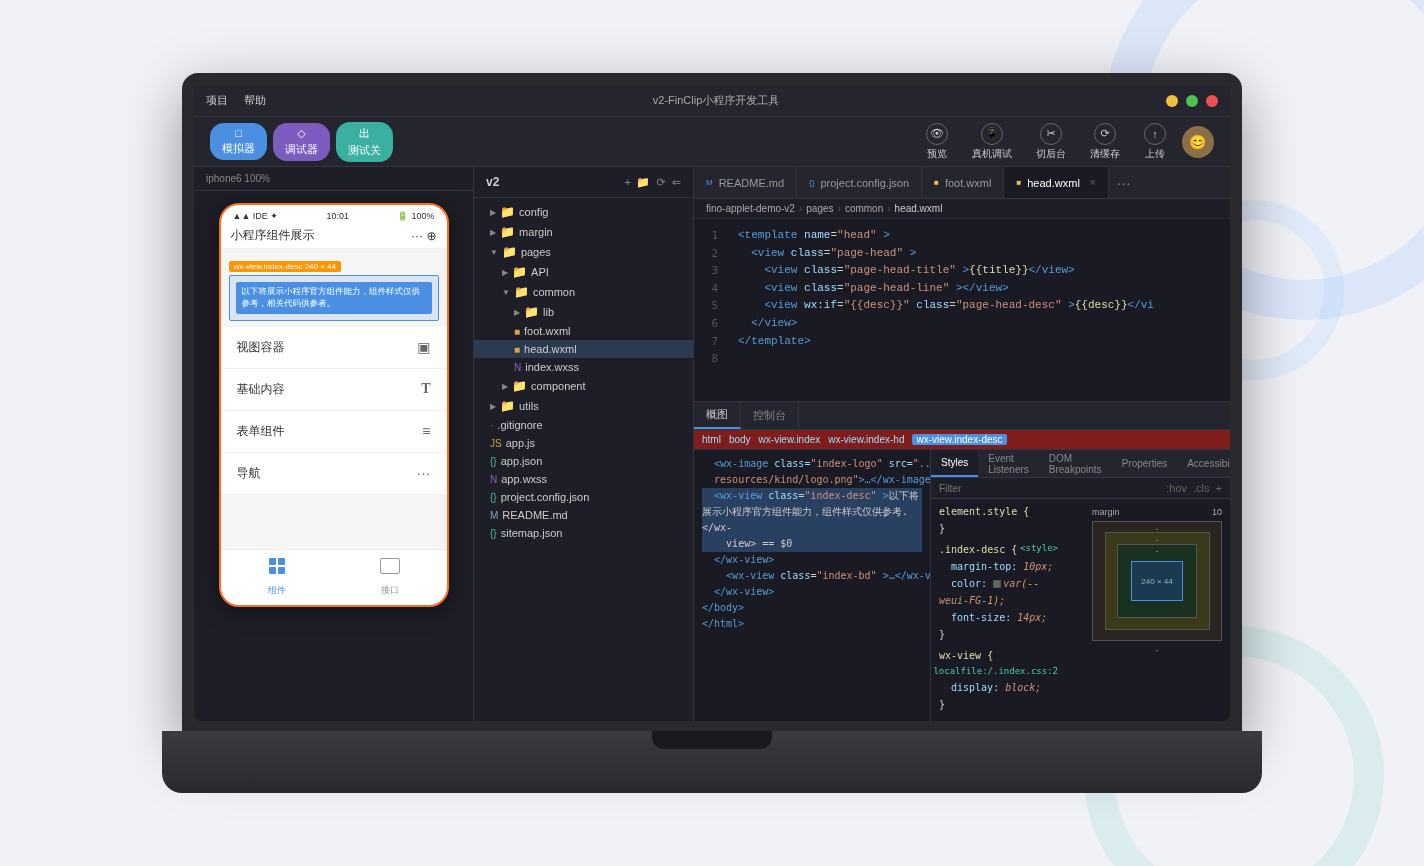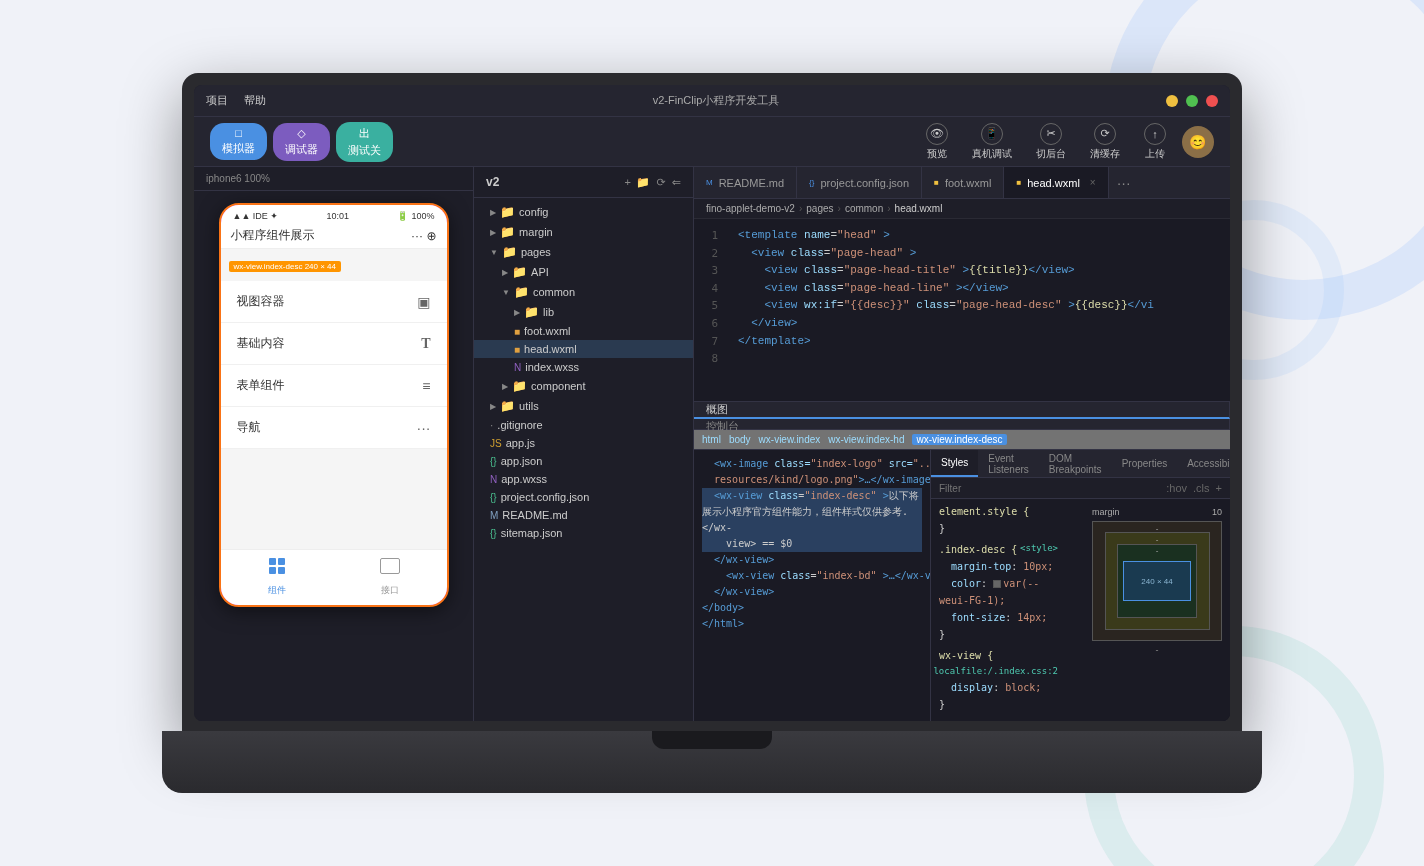--- a/index.html
+++ b/index.html
@@ -486,21 +486,20 @@
       flex-direction: column;
       overflow: hidden;
     }
 
     .bottom-tabs {
       background: #252530;
       display: flex;
       height: 28px;
       border-bottom: 1px solid #333344;
       flex-shrink: 0;
-      flex-direction: column;
     }
     .bottom-tab {
       padding: 0 12px;
       font-size: 11px;
       color: #888;
       display: flex;
       align-items: center;
       cursor: pointer;
       border-right: 1px solid #333344;
     }
@@ -517,21 +516,21 @@
       overflow: auto;
       font-family: monospace;
       font-size: 10px;
       color: #ccc;
       padding: 6px 8px;
       background: #1a1a24;
       line-height: 1.6;
     }
 
     .element-path-bar {
-      background: #737373;
+      background: #7f1d1d;
       padding: 4px 8px;
       display: flex;
       gap: 8px;
       font-size: 10px;
       border-bottom: 1px solid #333344;
       flex-shrink: 0;
     }
     .path-item {
       color: #9cdcfe;
       cursor: pointer;
@@ -603,21 +602,21 @@
       font-family: monospace;
       font-size: 10px;
       color: #ccc;
       line-height: 1.7;
     }
 
     .style-rule { margin-bottom: 4px; }
     .style-selector { color: #dcdcaa; }
     .style-brace { color: #ccc; }
     .style-prop { color: #9cdcfe; padding-left: 12px; }
-    .style-val { color: #ce9178; }
+    .style-val { color: #ce9178; font-style: italic; }
     .style-url { color: #4ec9b0; font-size: 9px; float: right; }
     .style-colon { color: #ccc; }
     .color-swatch {
       display: inline-block;
       width: 8px;
       height: 8px;
       background: #333;
       border: 1px solid #555;
       margin-right: 2px;
       vertical-align: middle;
@@ -715,20 +714,23 @@
               </div>
 
               <div class="phone-title-bar">
                 <span>小程序组件展示</span>
                 <span>···  ⊕</span>
               </div>
 
               <div class="phone-content">
                 <div style="padding: 6px 8px;">
                   <div style="display:inline-block; background:#ff9500; color:white; font-size:8px; padding:1px 5px; border-radius:2px; margin-bottom:3px;">wx-view.index-desc  240 × 44</div>
+                  <div style="background:rgba(74,144,226,0.15); border:1px solid #4a90e2; padding:6px; border-radius:2px;">
+                    <div style="background:#4a90e2; color:white; font-size:8.5px; padding:4px 6px; border-radius:2px; line-height:1.4;">以下将展示小程序官方组件能力，组件样式仅供参考，相关代码供参者。</div>
+                  </div>
                 </div>
                 <div class="phone-menu-items">
                   <div class="phone-menu-item">
                     <span>视图容器</span>
                     <span class="item-icon">▣</span>
                   </div>
                   <div class="phone-menu-item">
                     <span>基础内容</span>
                     <span class="item-icon" style="font-weight:bold; font-family:serif;">T</span>
                   </div>
@@ -1064,21 +1066,21 @@
 
                     <div style="width:130px; height:120px; background:#2a2520; border:1px solid #555; display:flex; align-items:center; justify-content:center; position:relative;">
                       <span style="position:absolute; top:2px; left:50%; transform:translateX(-50%); font-size:8px; color:#aaa;">-</span>
 
                       <div style="width:105px; height:98px; background:#3a3a1a; border:1px solid #555; display:flex; align-items:center; justify-content:center; position:relative;">
                         <span style="position:absolute; top:2px; left:50%; transform:translateX(-50%); font-size:8px; color:#aaa;">-</span>
 
                         <div style="width:80px; height:74px; background:#1a3020; border:1px solid #555; display:flex; align-items:center; justify-content:center; position:relative;">
                           <span style="position:absolute; top:1px; left:50%; transform:translateX(-50%); font-size:8px; color:#aaa;">-</span>
 
-                          <div style="width:68px; height:40px; background:#1a3a50; border:1px solid #4a90e2; display:flex; align-items:center; justify-content:center; font-size:8px; color:#8ab4d0;">
+                          <div style="width:52px; height:40px; background:#1a3a50; border:1px solid #4a90e2; display:flex; align-items:center; justify-content:center; font-size:8px; color:#8ab4d0;">
                             <span>240 × 44</span>
                           </div>
                         </div>
                       </div>
                     </div>
                     <div style="font-size:9px; color:#888; margin-top:4px; text-align:center;">-</div>
                   </div>
                 </div>
               </div>
             </div>

